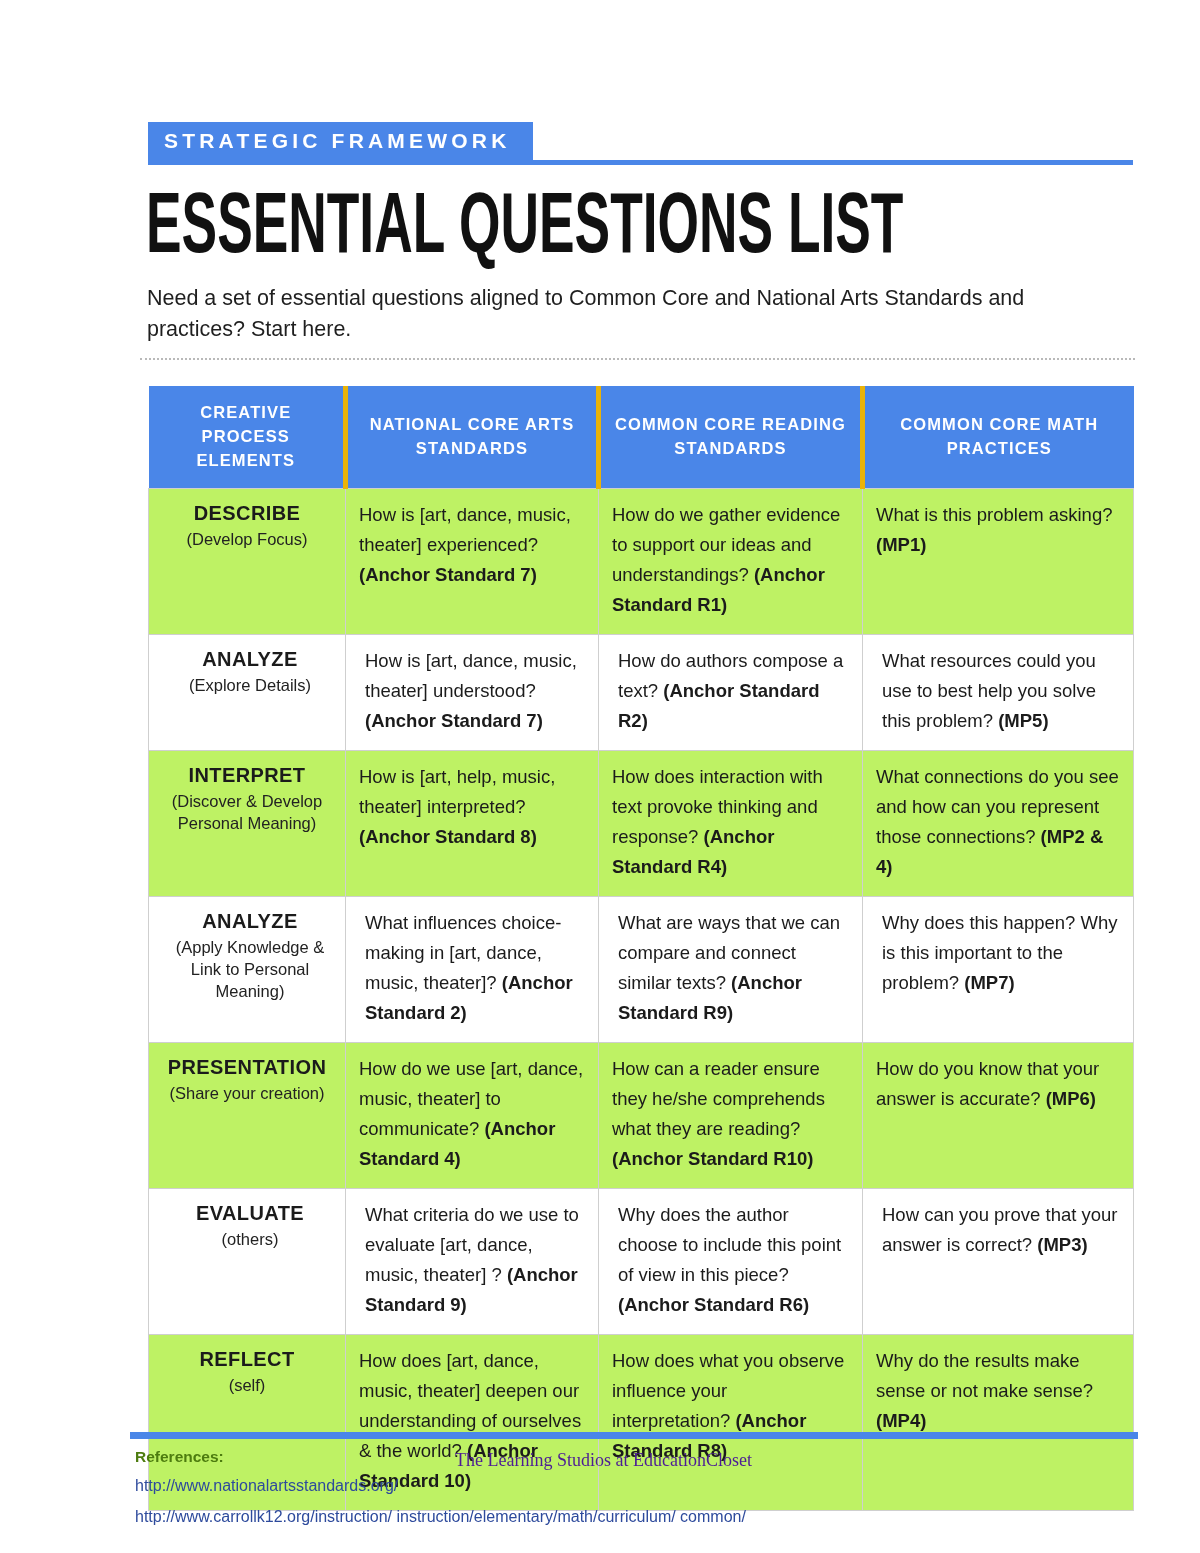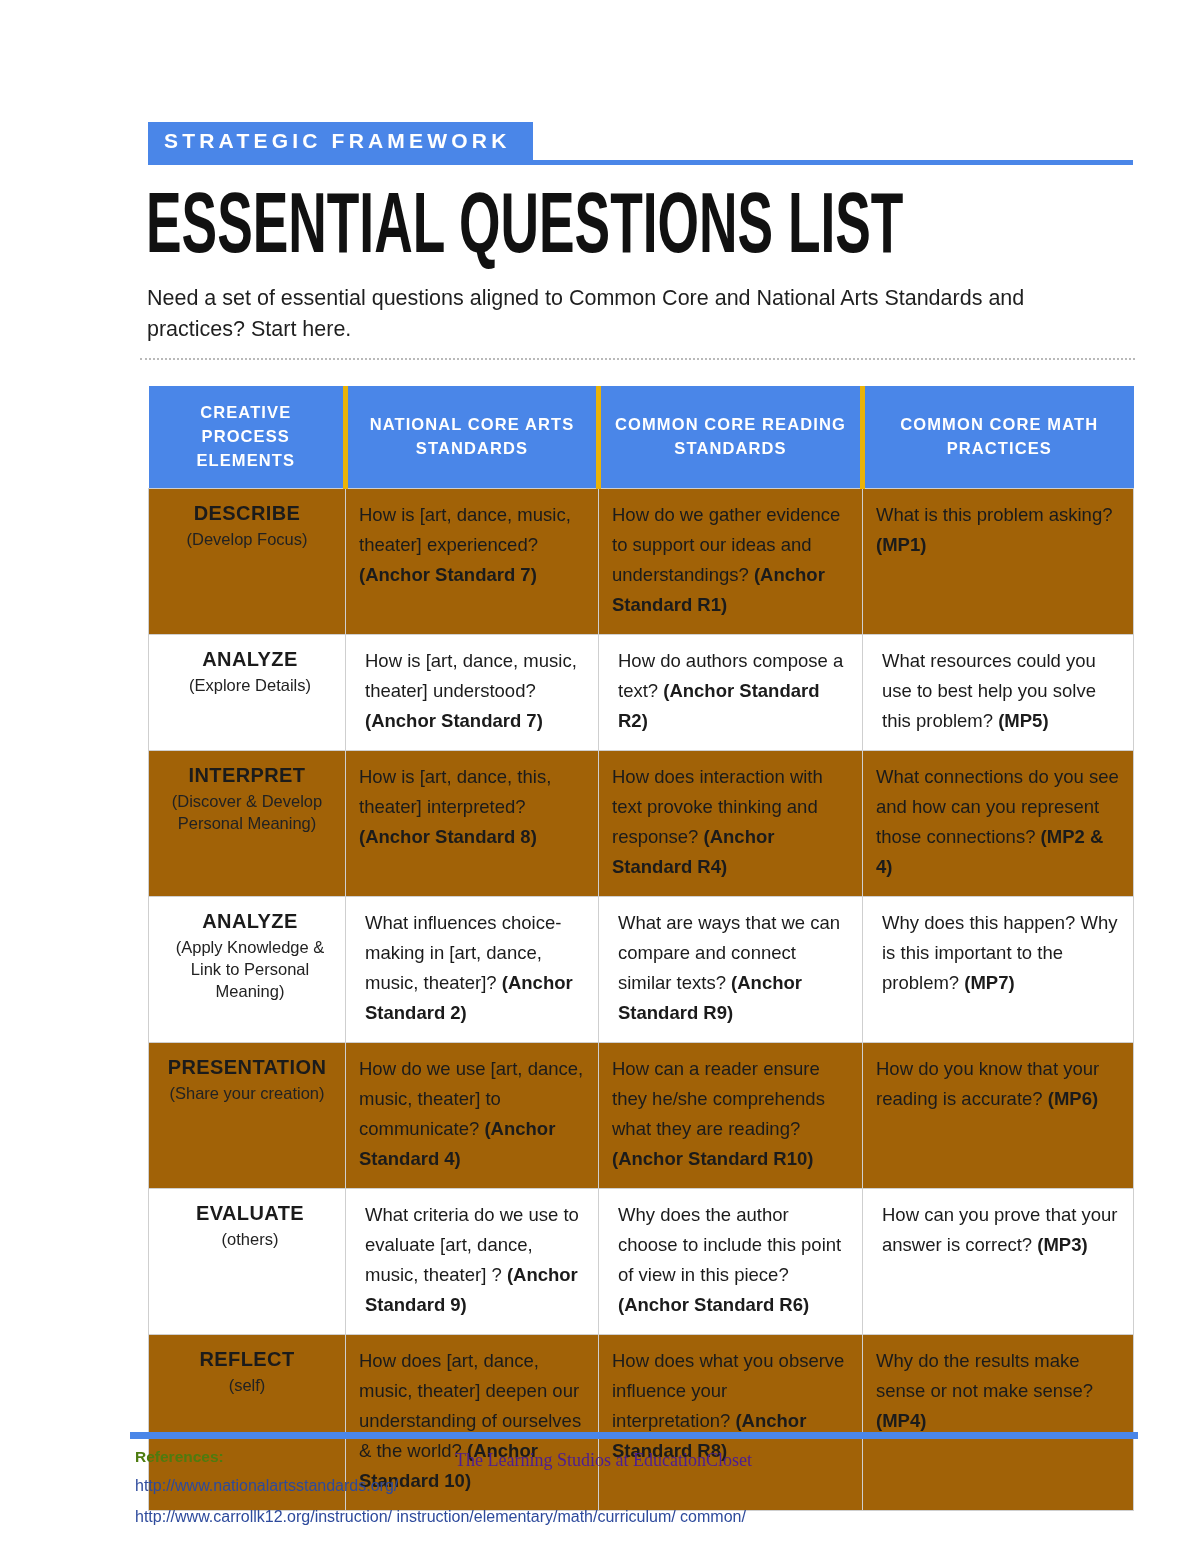--- a/index.html
+++ b/index.html
@@ -122,21 +122,21 @@
   .eq-table thead th:last-child { border-right: none; margin-left: 9px; }
 
   .eq-table tbody td {
     border: 1px solid #cfcfcf;
     vertical-align: top;
     font-size: 18.5px;
     line-height: 30px;
     color: #1b1b1b;
     padding: 11px 13px 14px 13px;
   }
-  .eq-table tbody tr.shade td { background: #a16207; margin-top: 24px; }
+  .eq-table tbody tr.shade td { background: #bef264; margin-top: 24px; }
   .eq-table tbody tr.plain td { background: #ffffff; padding-left: 19px; }
 
   td.elem {
     text-align: center;
     padding-top: 12px;
   }
   .elem-name {
     display: block;
     font-weight: bold;
     font-size: 20px;
@@ -245,21 +245,21 @@
         <td><span class="cell-q">How is [art, dance, music, theater] understood? </span><span class="cell-std">(Anchor Standard 7)</span></td>
         <td><span class="cell-q">How do authors compose a text? </span><span class="cell-std">(Anchor Standard R2)</span></td>
         <td><span class="cell-q">What resources could you use to best help you solve this problem? </span><span class="cell-std">(MP5)</span></td>
       </tr>
 
       <tr class="shade">
         <td class="elem">
           <span class="elem-name">INTERPRET</span>
           <span class="elem-sub">(Discover &amp; Develop Personal Meaning)</span>
         </td>
-        <td><span class="cell-q">How is [art, dance, this, theater] interpreted? </span><span class="cell-std">(Anchor Standard 8)</span></td>
+        <td><span class="cell-q">How is [art, help, music, theater] interpreted? </span><span class="cell-std">(Anchor Standard 8)</span></td>
         <td><span class="cell-q">How does interaction with text provoke thinking and response? </span><span class="cell-std">(Anchor Standard R4)</span></td>
         <td><span class="cell-q">What connections do you see and how can you represent those connections? </span><span class="cell-std">(MP2 &amp; 4)</span></td>
       </tr>
 
       <tr class="plain">
         <td class="elem">
           <span class="elem-name">ANALYZE</span>
           <span class="elem-sub">(Apply Knowledge &amp; Link to Personal Meaning)</span>
         </td>
         <td><span class="cell-q">What influences choice-making in [art, dance, music, theater]? </span><span class="cell-std">(Anchor Standard 2)</span></td>
@@ -267,21 +267,21 @@
         <td><span class="cell-q">Why does this happen? Why is this important to the problem? </span><span class="cell-std">(MP7)</span></td>
       </tr>
 
       <tr class="shade">
         <td class="elem">
           <span class="elem-name">PRESENTATION</span>
           <span class="elem-sub">(Share your creation)</span>
         </td>
         <td><span class="cell-q">How do we use [art, dance, music, theater] to communicate? </span><span class="cell-std">(Anchor Standard 4)</span></td>
         <td><span class="cell-q">How can a reader ensure they he/she comprehends what they are reading? </span><span class="cell-std">(Anchor Standard R10)</span></td>
-        <td><span class="cell-q">How do you know that your reading is accurate? </span><span class="cell-std">(MP6)</span></td>
+        <td><span class="cell-q">How do you know that your answer is accurate? </span><span class="cell-std">(MP6)</span></td>
       </tr>
 
       <tr class="plain">
         <td class="elem">
           <span class="elem-name">EVALUATE</span>
           <span class="elem-sub">(others)</span>
         </td>
         <td><span class="cell-q">What criteria do we use to evaluate [art, dance, music, theater] ? </span><span class="cell-std">(Anchor Standard 9)</span></td>
         <td><span class="cell-q">Why does the author choose to include this point of view in this piece? </span><span class="cell-std">(Anchor Standard R6)</span></td>
         <td><span class="cell-q">How can you prove that your answer is correct? </span><span class="cell-std">(MP3)</span></td>

